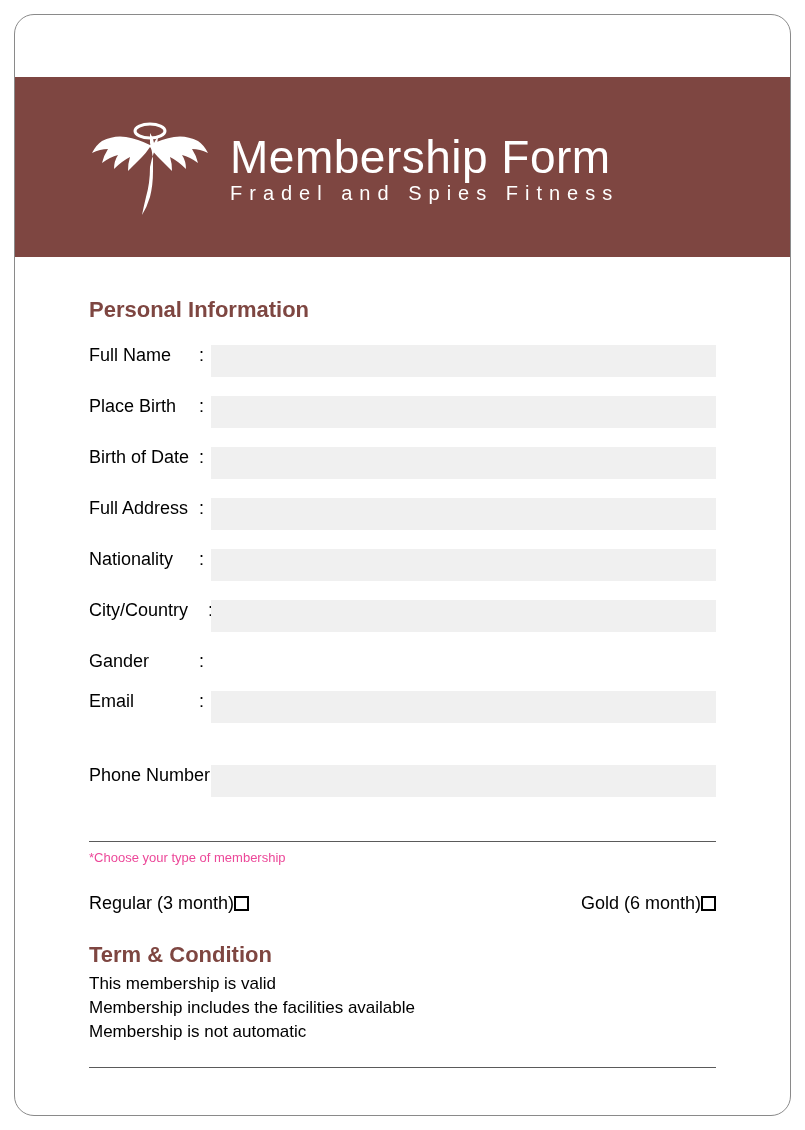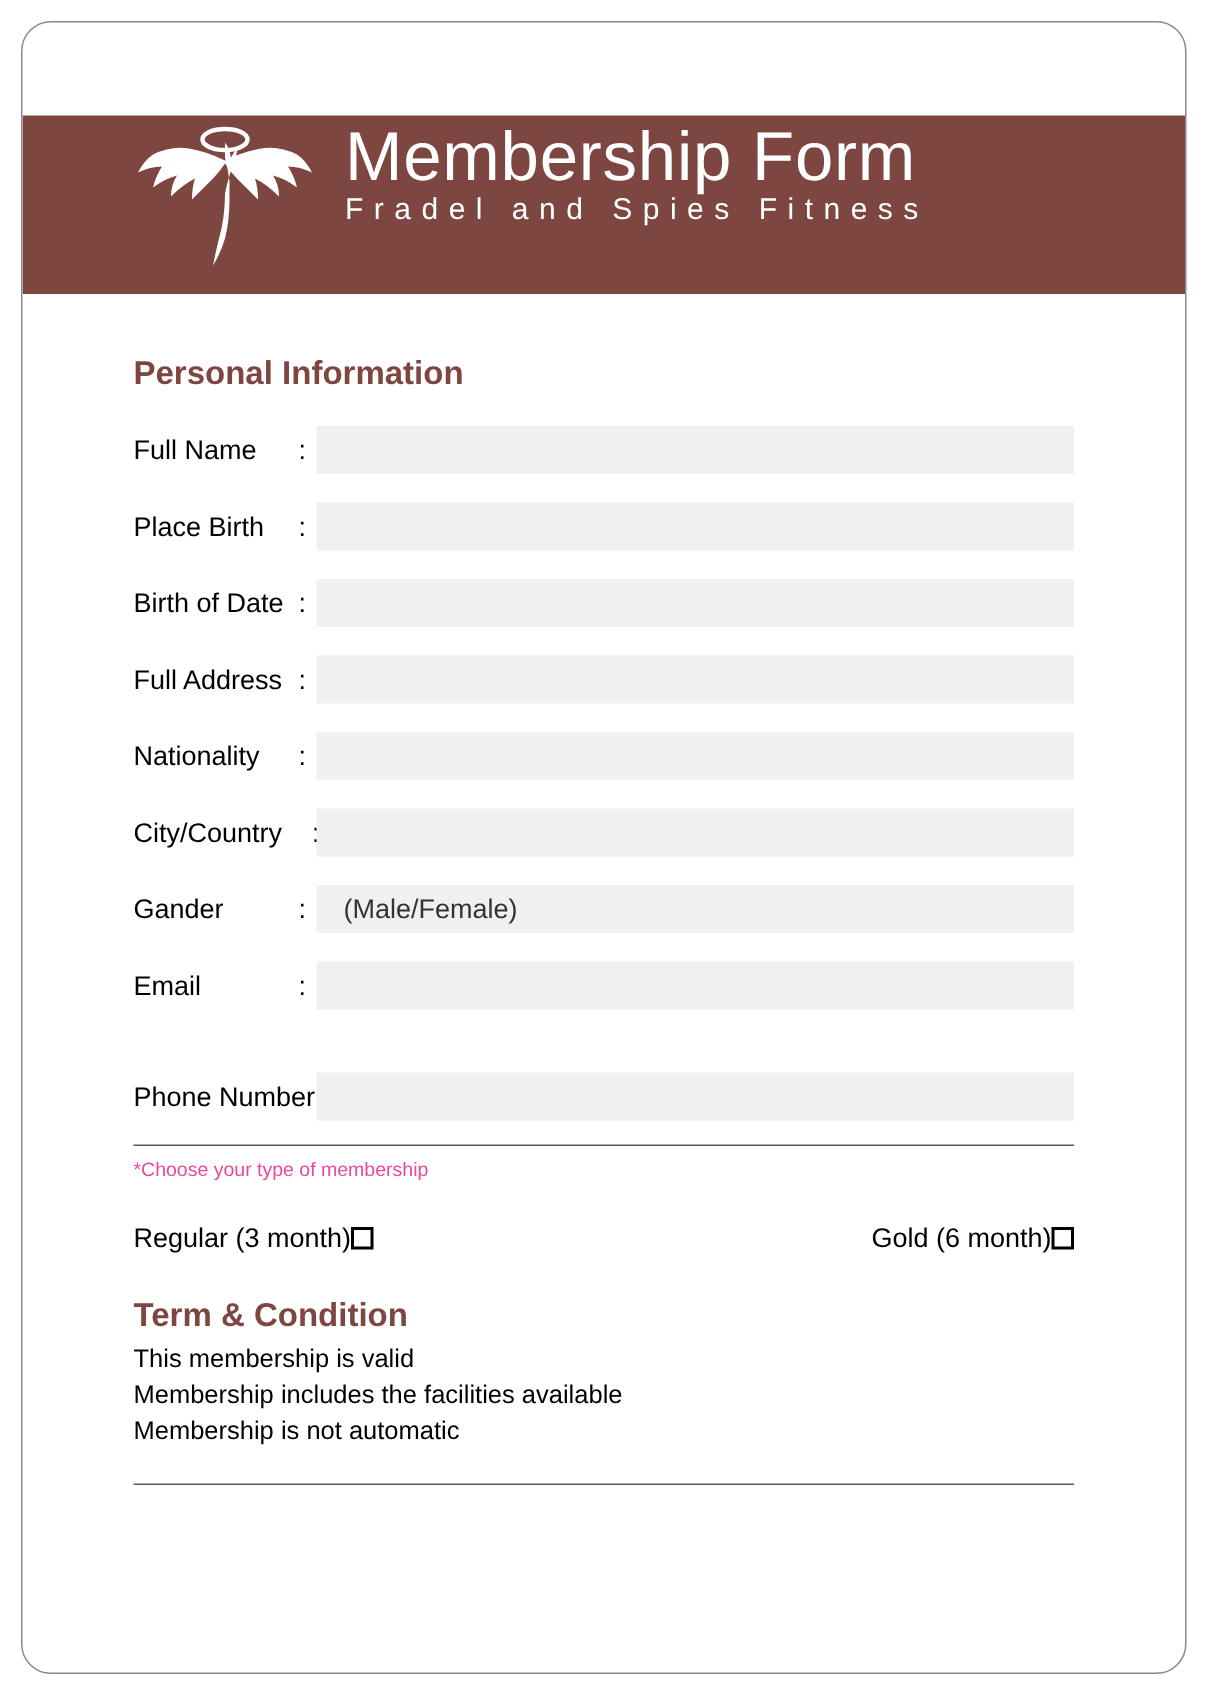--- a/index.html
+++ b/index.html
@@ -20,22 +20,23 @@
       border: 1px solid #8a8a8a;
       border-radius: 20px;
       overflow: hidden;
       background: #fff;
     }
     .header-spacer {
       height: 62px;
     }
     .header-band {
       background: #7e4641;
-      height: 119px;
-      display: flex;
+      height: 180px;
+      display: flex;
+      align-items: center;
       padding-left: 75px;
     }
     .logo {
       width: 120px;
       height: 105px;
       display: flex;
       align-items: center;
       justify-content: center;
       flex-shrink: 0;
     }
@@ -58,21 +59,20 @@
       padding: 40px 74px 0 74px;
     }
     .section-heading {
       color: #7e4641;
       font-size: 22px;
       font-weight: 700;
       margin-bottom: 22px;
     }
     .form-row {
       display: flex;
-      align-items: center;
       margin-bottom: 19px;
     }
     .label {
       width: 110px;
       font-size: 18px;
       font-weight: 500;
       color: #000;
       flex-shrink: 0;
     }
     .colon {
@@ -92,21 +92,21 @@
       background: #f0f0f0;
       border: none;
       outline: none;
       font-size: 18px;
       padding: 0 18px;
       color: #333;
       font-family: inherit;
     }
     .phone-row {
       margin-top: 42px;
-      margin-bottom: 16px;
+      margin-bottom: 44px;
     }
     .divider {
       border: none;
       border-top: 1px solid #5a5a5a;
       margin-bottom: 26px;
     }
     .sub-note {
       font-size: 13px;
       color: #ec4899;
       margin-top: -18px;
@@ -203,21 +203,20 @@
 
     <div class="form-row">
       <div class="label" style="width:119px">City/Country</div>
       <div class="colon" style="width:3px">:</div>
       <div class="input-wrap"><input class="input-field" value="" style=""></div>
     </div>
 
     <div class="form-row">
       <div class="label">Gander</div>
       <div class="colon">:</div>
-      <div class="input-wrap"><input class="input-field" value="(Male/Female)" style=""></div>
     </div>
 
     <div class="form-row">
       <div class="label">Email</div>
       <div class="colon">:</div>
       <div class="input-wrap"><input class="input-field" value="" style=""></div>
     </div>
 
     <div class="form-row phone-row">
       <div class="label" style="width:122px">Phone Number</div>

